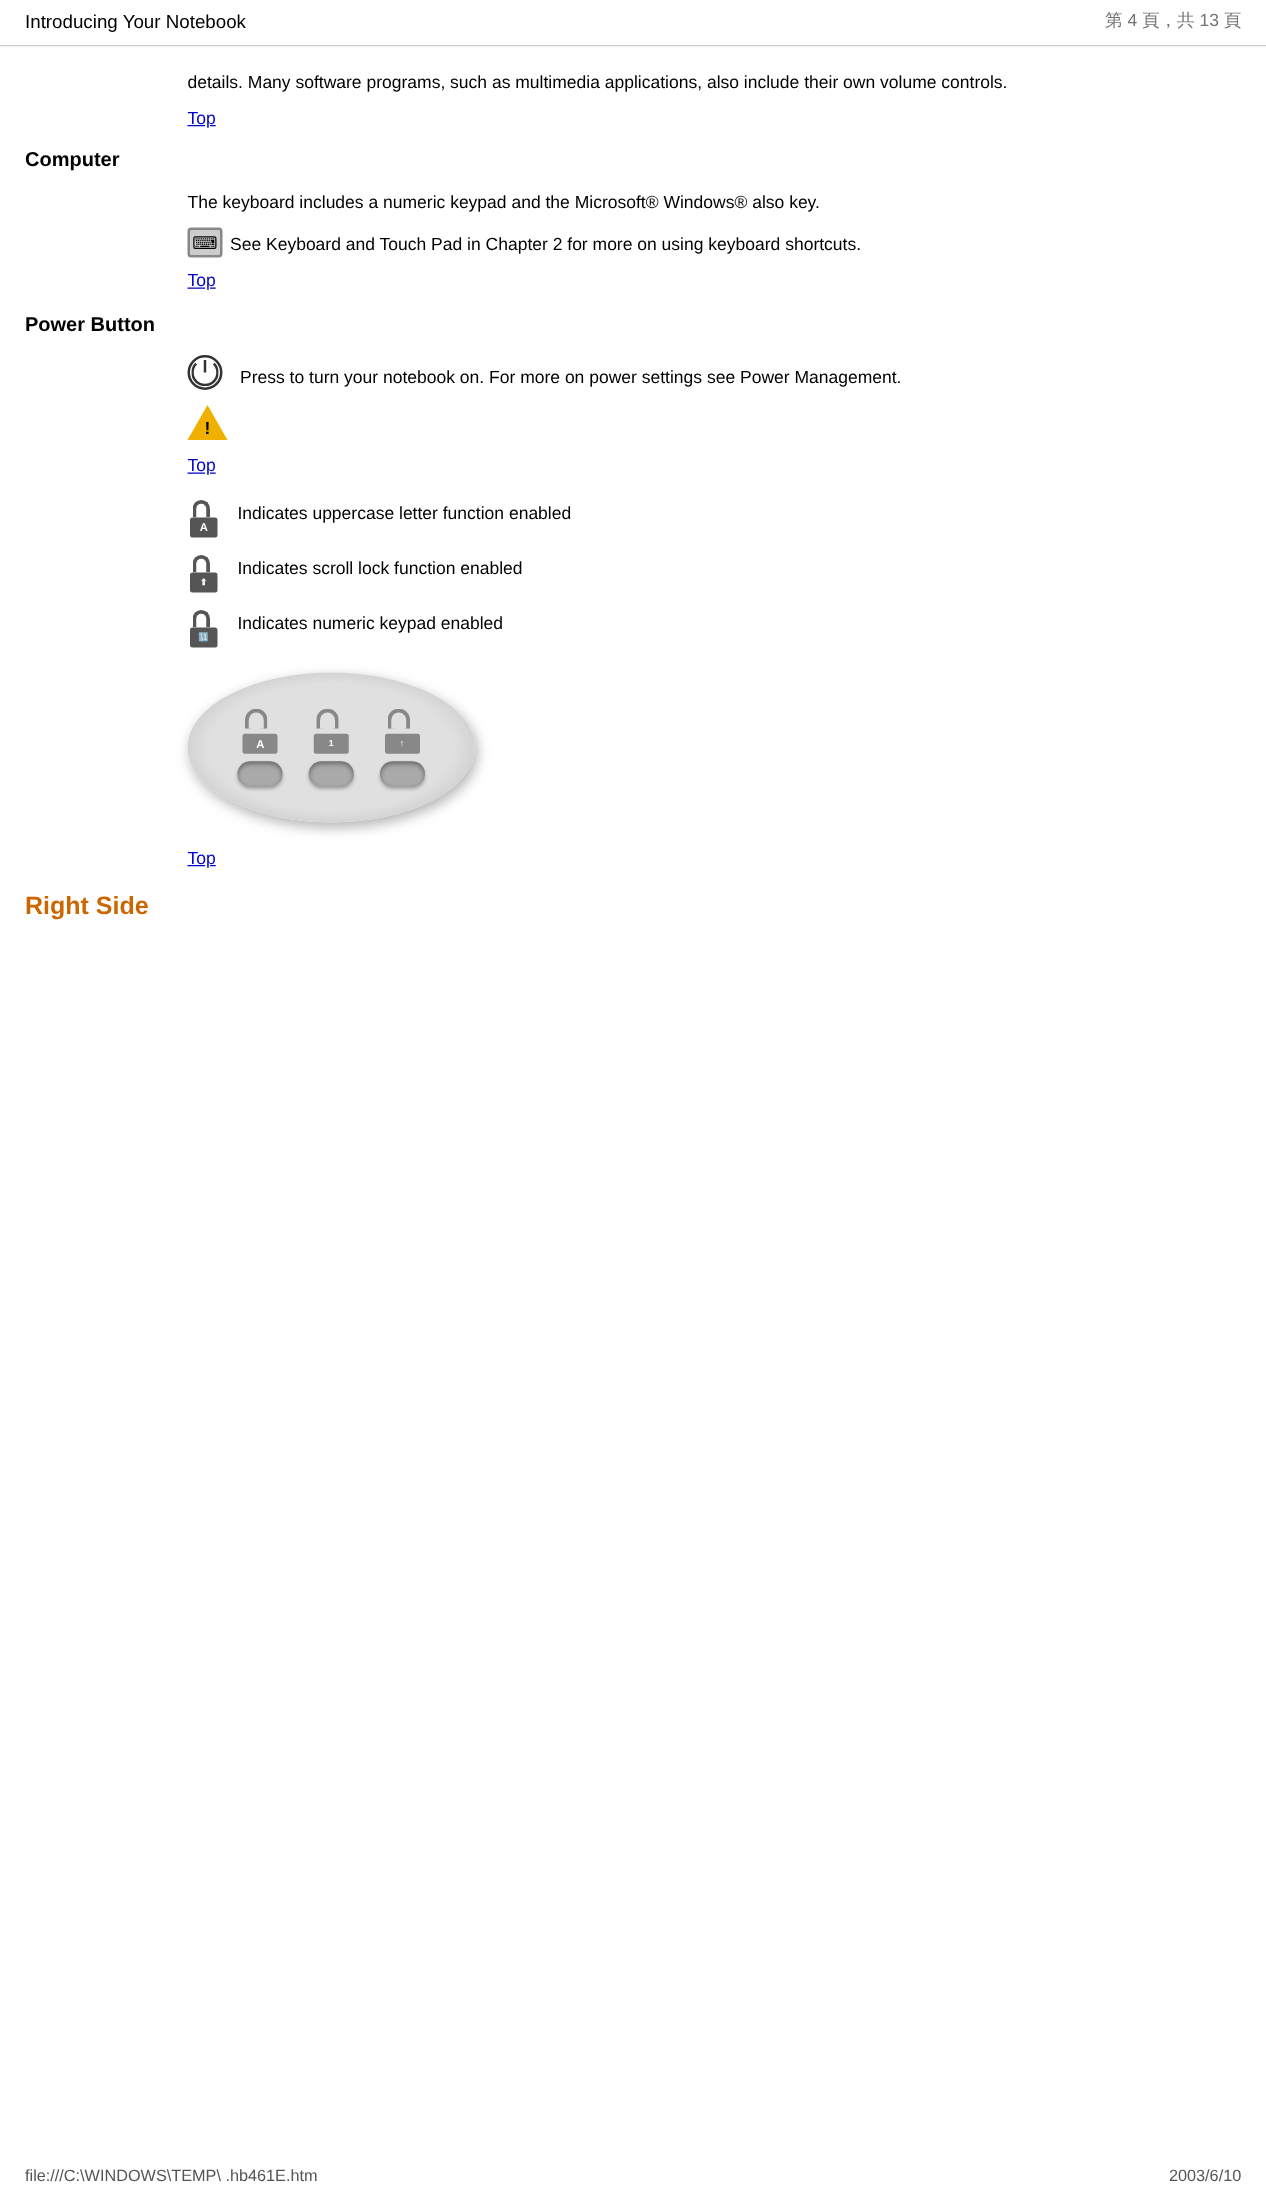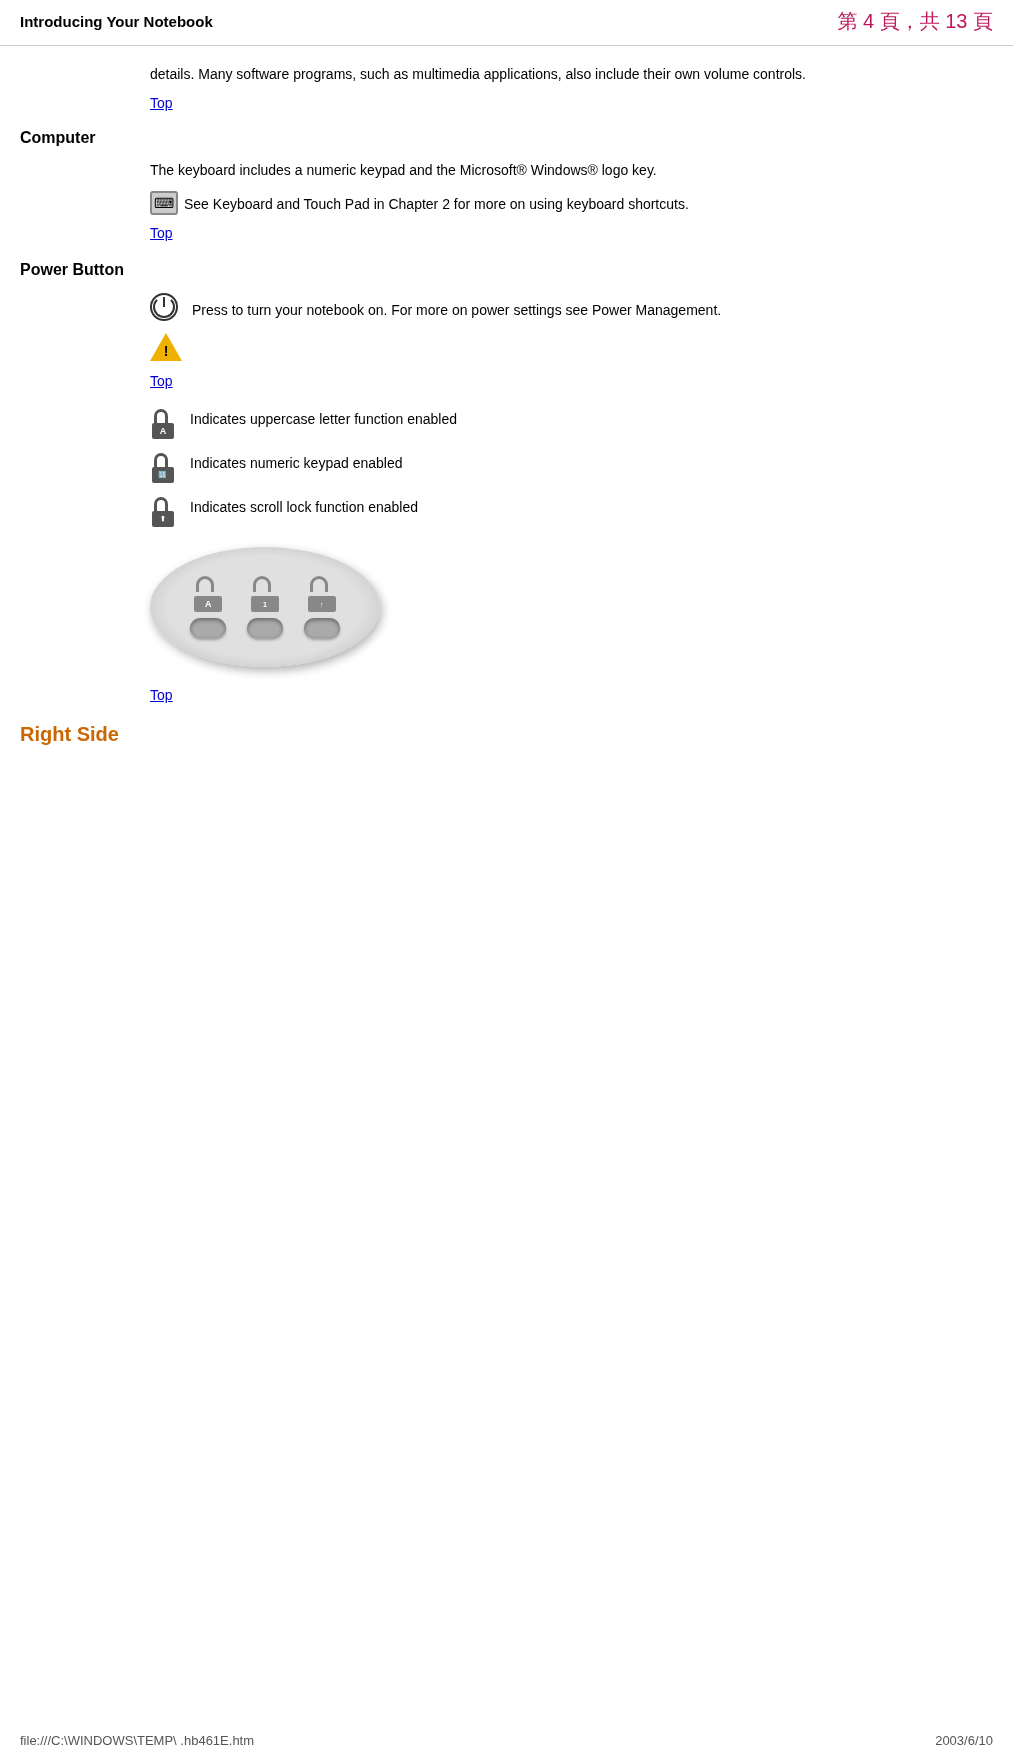--- a/index.html
+++ b/index.html
@@ -17,27 +17,27 @@
     .page-header {
       display: flex;
       justify-content: space-between;
       align-items: center;
       padding: 8px 20px 6px 20px;
       border-bottom: none;
     }
 
     .page-header-title {
       font-size: 15px;
-      font-weight: bold;
+      font-weight: normal;
       color: #000;
     }
 
     .page-header-page {
-      font-size: 20px;
-      color: #be185d;
+      font-size: 14px;
+      color: #737373;
     }
 
     .page-footer {
       position: absolute;
       bottom: 0;
       left: 0;
       right: 0;
       display: flex;
       justify-content: space-between;
       padding: 6px 20px;
@@ -328,21 +328,21 @@
   </div>
 
   <div class="top-link">
     <a href="#">Top</a>
   </div>
 
   <div class="section-block">
     <div class="section-heading">Computer</div>
     <div class="section-body">
       <p>
-        <span>The keyboard includes a numeric keypad and the Microsoft® Windows®  logo key.</span>
+        <span>The keyboard includes a numeric keypad and the Microsoft® Windows®  also key.</span>
       </p>
       <div class="note-row" style="margin-left:0;">
         <div class="icon-keyboard"></div>
         <span class="note-text">See Keyboard and Touch Pad in Chapter 2 for more on using keyboard shortcuts.</span>
       </div>
     </div>
 
     <div class="top-link">
       <a href="#">Top</a>
     </div>
@@ -376,31 +376,31 @@
       <div class="lock-icon-a">
         <div class="lock-shackle"></div>
         <div class="lock-body">A</div>
       </div>
       <span class="note-text">Indicates uppercase letter function enabled</span>
     </div>
 
     <div class="status-light-row">
       <div class="lock-icon-a">
         <div class="lock-shackle"></div>
-        <div class="lock-body" style="font-size:7px;">🔢</div>
-      </div>
-      <span class="note-text">Indicates numeric keypad enabled</span>
+        <div class="lock-body" style="font-size:7px;">⬆</div>
+      </div>
+      <span class="note-text">Indicates scroll lock function enabled</span>
     </div>
 
     <div class="status-light-row">
       <div class="lock-icon-a">
         <div class="lock-shackle"></div>
-        <div class="lock-body" style="font-size:7px;">⬆</div>
-      </div>
-      <span class="note-text">Indicates scroll lock function enabled</span>
+        <div class="lock-body" style="font-size:7px;">🔢</div>
+      </div>
+      <span class="note-text">Indicates numeric keypad enabled</span>
     </div>
 
     <div class="keyboard-status-image">
       <div class="keyboard-status-oval">
 
         <div class="key-indicator">
           <div class="key-symbol">
             <div class="lock-shackle2"></div>
             <div class="lock-body2">A</div>
           </div>

